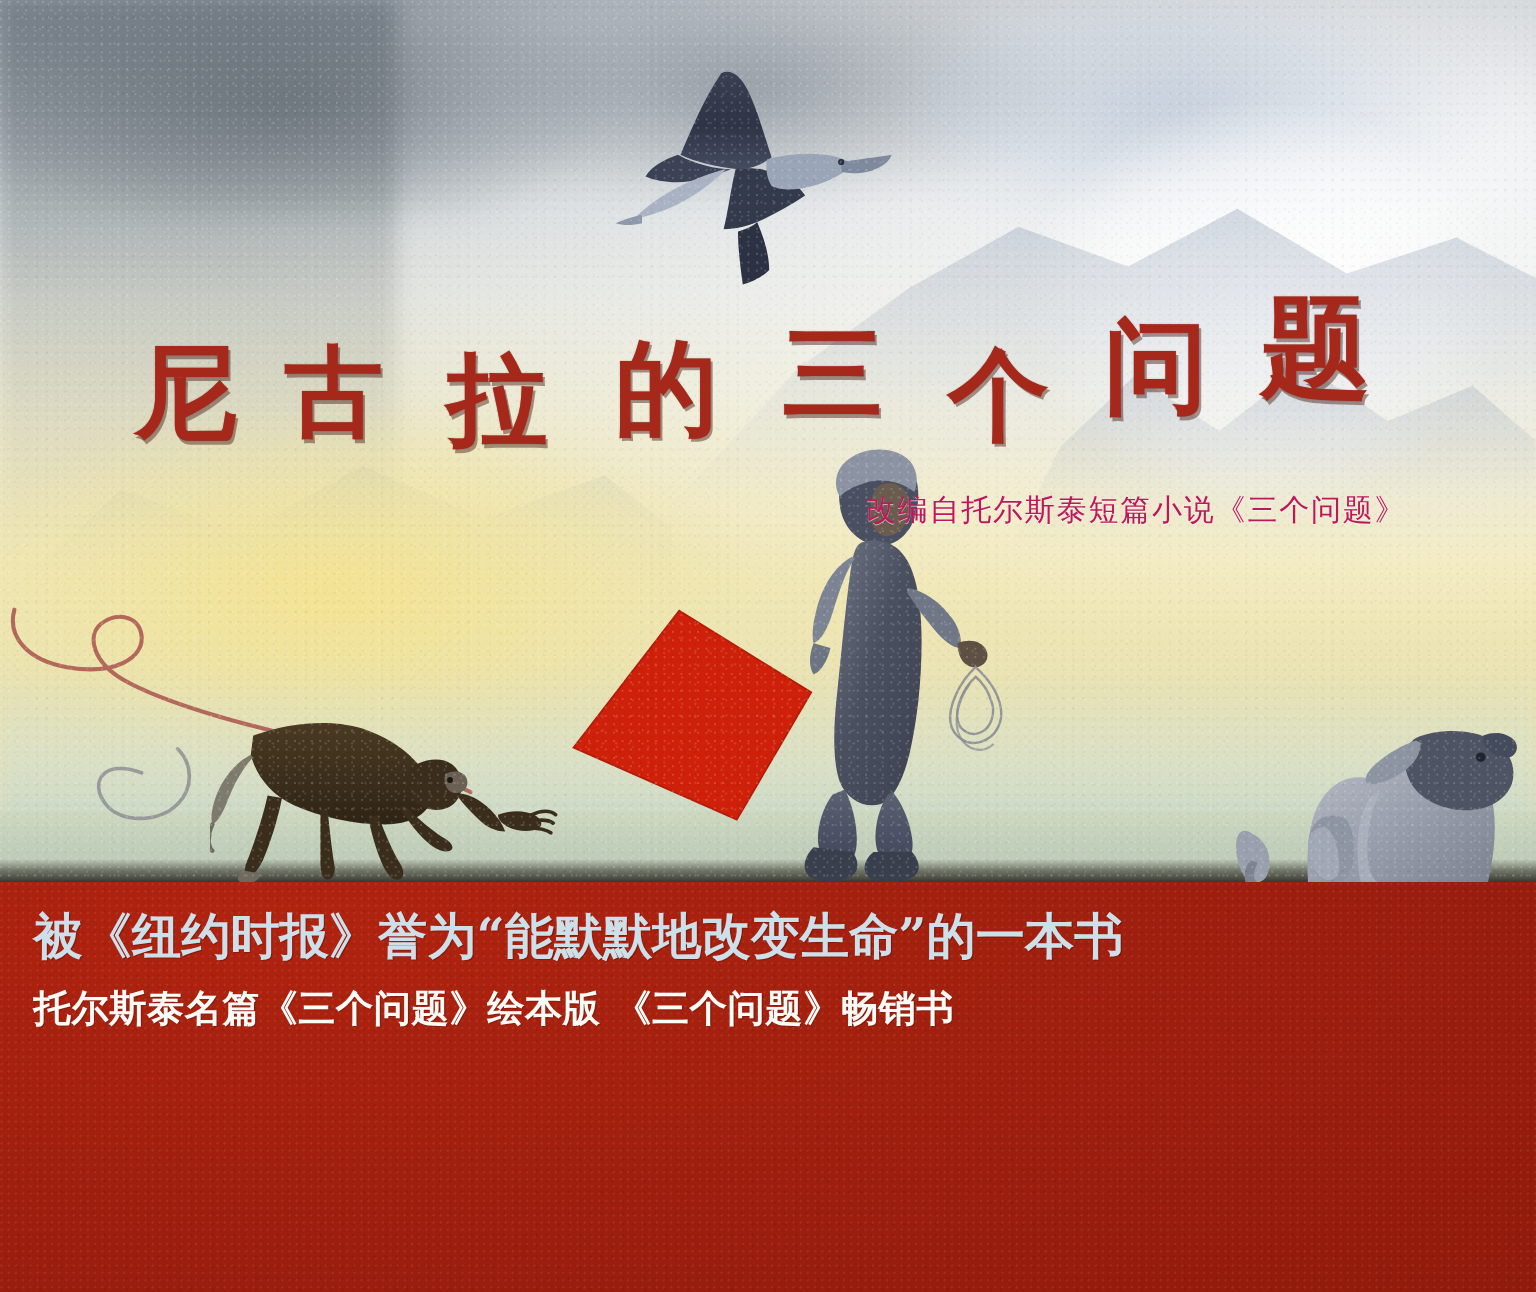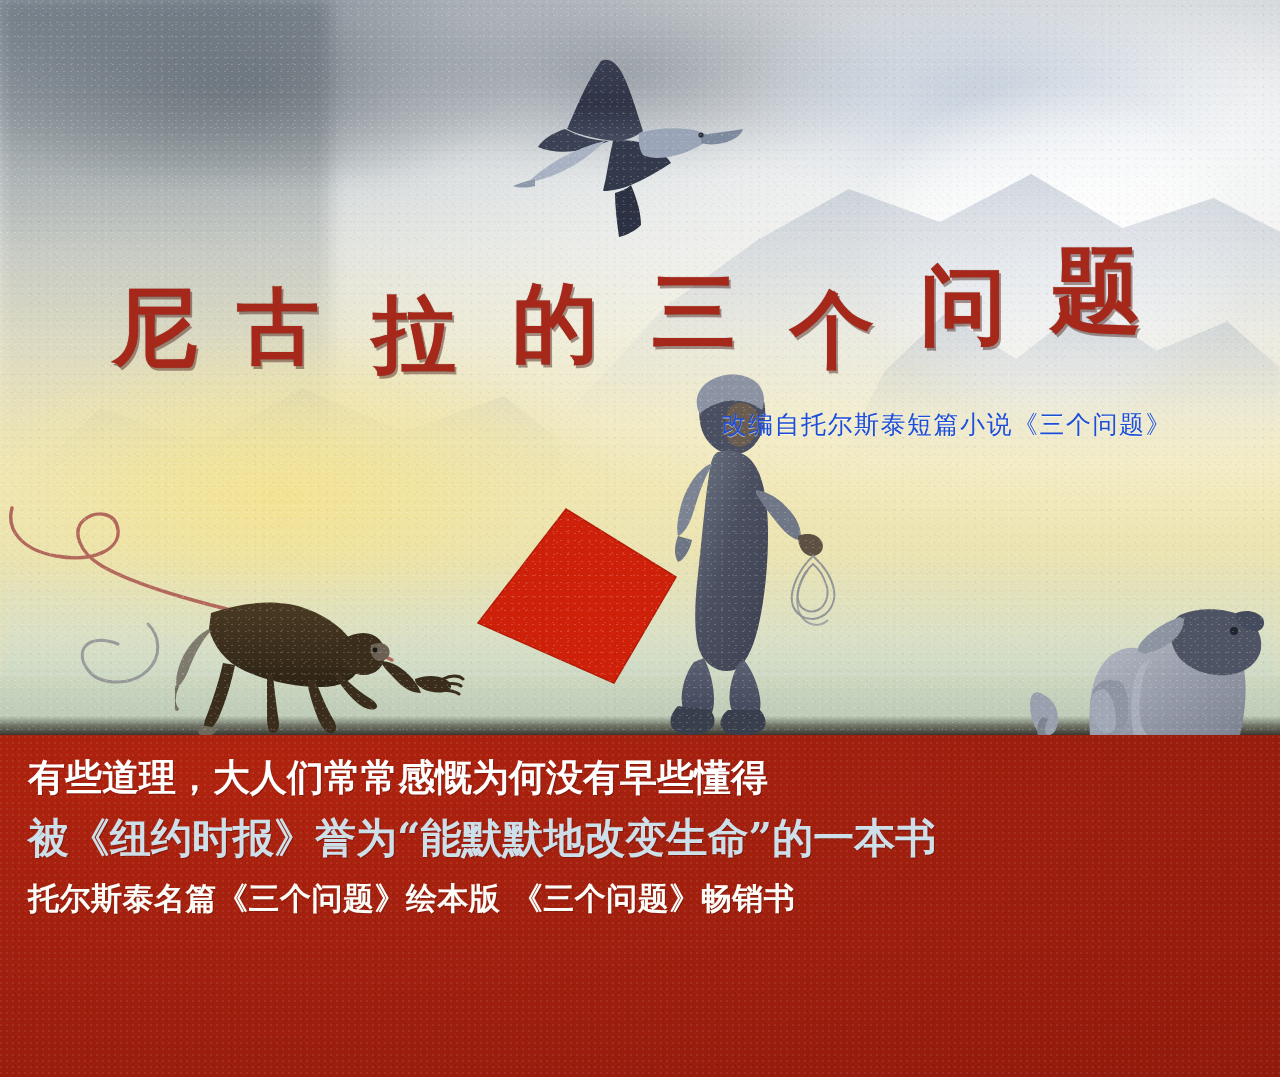--- a/index.html
+++ b/index.html
@@ -128,21 +128,21 @@
     line-height:1;
     text-shadow:2px 3px 0 rgba(70,24,18,.45), 0 0 1px rgba(90,30,20,.6);
     letter-spacing:0;
   }
 
   
   #subtitle{
     position:absolute;right:108px;top:408px;
     font-family:"Liberation Serif","DejaVu Serif",serif;
     font-size:25px;letter-spacing:1.5px;
-    color:#1d4ed8;
+    color:#be185d;
     text-shadow:0 1px 0 rgba(255,255,255,.55);
     white-space:nowrap;
   }
 
   
   #boy{position:absolute;left:648px;top:370px;width:190px;height:370px;}
   #monkey{position:absolute;left:175px;top:595px;width:290px;height:145px;}
   #kite{position:absolute;left:470px;top:505px;width:220px;height:185px;}
   #ribbon{position:absolute;left:0px;top:420px;width:520px;height:270px;}
   #dog{position:absolute;left:1030px;top:585px;width:250px;height:155px;}
@@ -367,20 +367,19 @@
     <span class="ch" style="left:920px;top:18px;font-size:86px;">问</span>
     <span class="ch" style="left:1050px;top:0px;font-size:92px;">题</span>
   </div>
 
   <div id="subtitle">改编自托尔斯泰短篇小说《三个问题》</div>
 
   <div id="band">
     <div class="band-grain"></div>
 
     <div class="blines">
-      <div class="bline bl2">有些道理，大人们常常感慨为何没有早些懂得</div>
       <div class="bline bl3">被《纽约时报》誉为“能默默地改变生命”的一本书</div>
       <div class="bline bl4">托尔斯泰名篇《三个问题》绘本版 《三个问题》畅销书</div>
     </div>
 
   </div>
 
 </div>
 
 </body></html>

